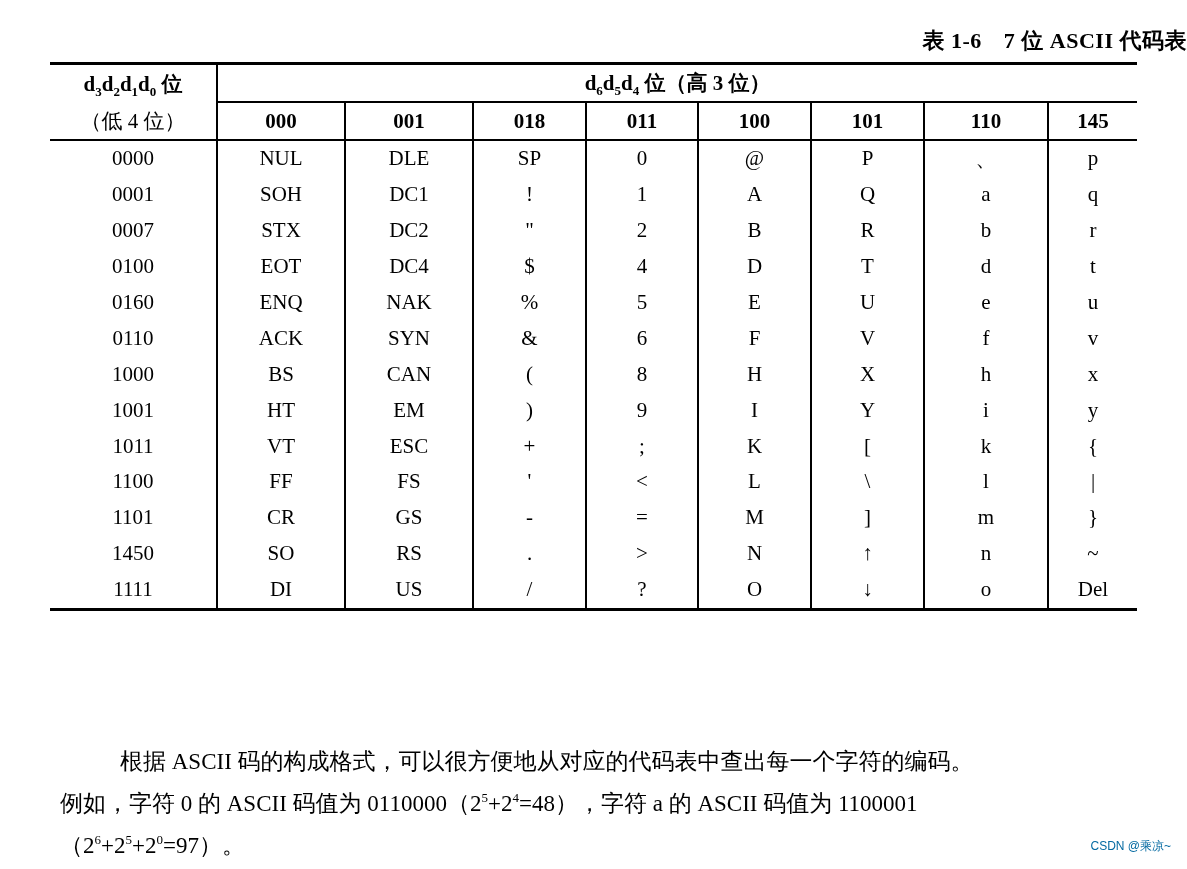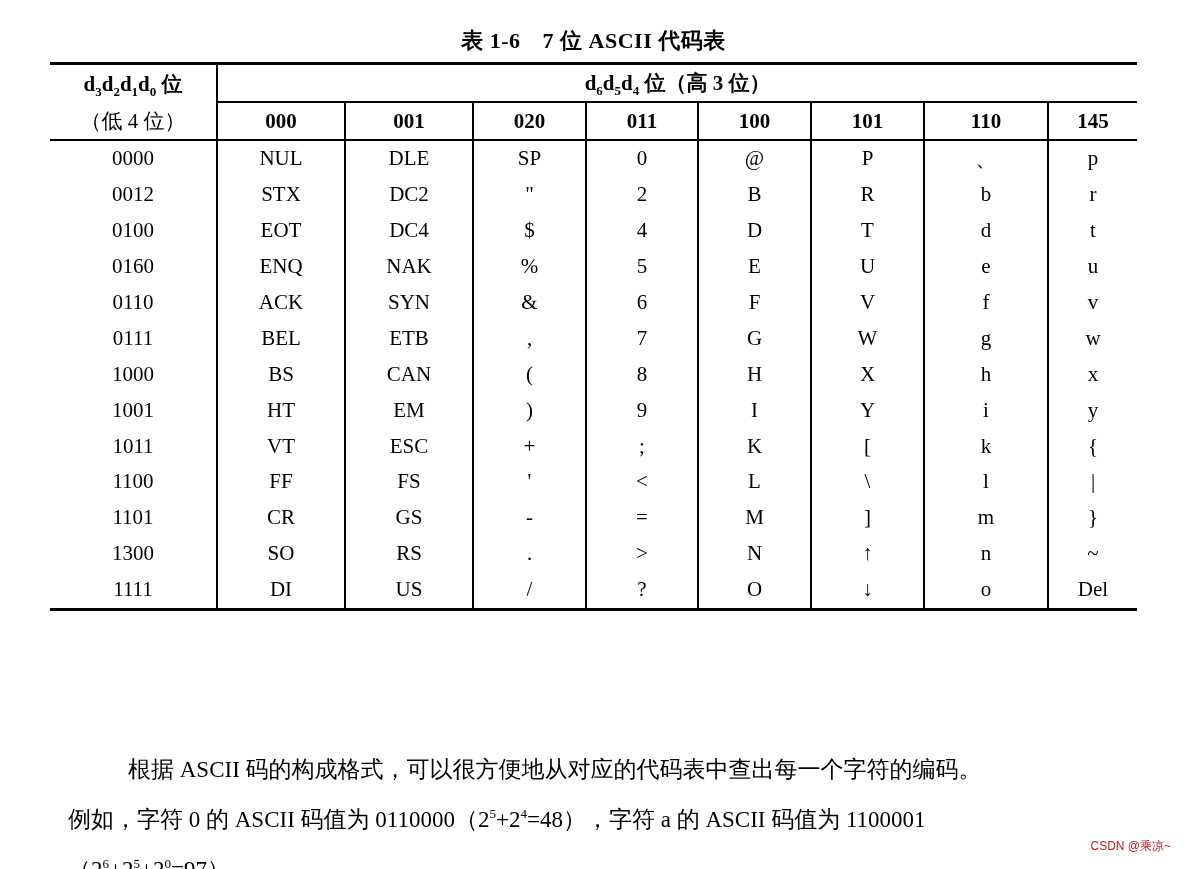--- a/index.html
+++ b/index.html
@@ -1,18 +1,18 @@
 <!DOCTYPE html>
 <html><head>
   <meta charset="utf-8">
   <style>
     html, body { margin: 0; padding: 0; background: #ffffff; }
     body { width: 1187px; height: 869px; position: relative; overflow: hidden;
            font-family: "Liberation Serif", "DejaVu Serif", serif; color: #000; }
-    .caption { position: absolute; top: 26px; left: 0; width: 1187px; text-align: center;
+    .caption { position: absolute; top: 26px; left: 0; width: 1187px; text-align: right;
                font-weight: bold; font-size: 22px; letter-spacing: 0.5px; }
     .caption .gap { display: inline-block; width: 22px; }
     table.ascii { position: absolute; top: 62px; left: 50px; width: 1087px;
                   border-collapse: collapse; table-layout: fixed; font-size: 21px; }
     table.ascii col.c0 { width: 167px; }
     table.ascii col.c1 { width: 128px; }
     table.ascii col.c2 { width: 128px; }
     table.ascii col.c3 { width: 113px; }
     table.ascii col.c4 { width: 112px; }
     table.ascii col.c5 { width: 113px; }
@@ -24,24 +24,24 @@
     .head1 th { height: 36px; font-weight: bold; font-family: Liberation Serif, serif; }
     .head2 th { height: 36px; font-weight: bold; }
     .head2 th.bit { border-top: 2px solid #000; border-bottom: 2px solid #000; }
     .head2 th.low { border-bottom: 2px solid #000; }
     .vl { border-left: 2px solid #000; }
     tbody td { height: 35.9px; }
     tbody tr:last-child td { border-bottom: 3px solid #000; text-align: center; }
     sub { font-size: 13px; vertical-align: -5px; line-height: 0; }
     sup { font-size: 13px; vertical-align: 9px; line-height: 0; }
     .para { position: absolute; left: 60px; width: 1070px; font-size: 23px; line-height: 42px; }
-    .para p { margin: 8px; }
+    .para p { margin: 0; }
     .para .indent { padding-left: 60px; }
     .watermark { position: absolute; right: 16px; bottom: 14px; font-family: "Liberation Sans", "DejaVu Sans", sans-serif;
-                 font-size: 12px; color: #b91c1c; }
+                 font-size: 12px; color: #0369a1; }
   </style>
 </head>
 <body>
 
 <div class="caption">
   <span>表 1-6</span><span class="gap"></span><span>7 位 ASCII 代码表</span>
 </div>
 
 <table class="ascii">
   <colgroup>
@@ -61,42 +61,53 @@
         <span>d</span><sub>3</sub><span>d</span><sub>2</sub><span>d</span><sub>1</sub><span>d</span><sub>0</sub><span> 位</span>
       </th>
       <th class="top-border vl" colspan="8">
         <span>d</span><sub>6</sub><span>d</span><sub>5</sub><span>d</span><sub>4</sub><span> 位（高 3 位）</span>
       </th>
     </tr>
     <tr class="head2">
       <th class="low" style="font-weight:normal;">（低 4 位）</th>
       <th class="bit vl">000</th>
       <th class="bit vl">001</th>
-      <th class="bit vl">020</th>
+      <th class="bit vl">018</th>
       <th class="bit vl">011</th>
       <th class="bit vl">100</th>
       <th class="bit vl">101</th>
       <th class="bit vl">110</th>
       <th class="bit vl">145</th>
     </tr>
   </thead>
   <tbody id="table-body">
       <tr>
         <td>0000</td>
         <td class="vl">NUL</td>
         <td class="vl">DLE</td>
         <td class="vl">SP</td>
         <td class="vl">0</td>
         <td class="vl">@</td>
         <td class="vl">P</td>
         <td class="vl">、</td>
         <td class="vl">p</td>
       </tr>
       <tr>
-        <td>0012</td>
+        <td>0001</td>
+        <td class="vl">SOH</td>
+        <td class="vl">DC1</td>
+        <td class="vl">!</td>
+        <td class="vl">1</td>
+        <td class="vl">A</td>
+        <td class="vl">Q</td>
+        <td class="vl">a</td>
+        <td class="vl">q</td>
+      </tr>
+      <tr>
+        <td>0007</td>
         <td class="vl">STX</td>
         <td class="vl">DC2</td>
         <td class="vl">"</td>
         <td class="vl">2</td>
         <td class="vl">B</td>
         <td class="vl">R</td>
         <td class="vl">b</td>
         <td class="vl">r</td>
       </tr>
       <tr>
@@ -126,31 +137,20 @@
         <td class="vl">ACK</td>
         <td class="vl">SYN</td>
         <td class="vl">&amp;</td>
         <td class="vl">6</td>
         <td class="vl">F</td>
         <td class="vl">V</td>
         <td class="vl">f</td>
         <td class="vl">v</td>
       </tr>
       <tr>
-        <td>0111</td>
-        <td class="vl">BEL</td>
-        <td class="vl">ETB</td>
-        <td class="vl">,</td>
-        <td class="vl">7</td>
-        <td class="vl">G</td>
-        <td class="vl">W</td>
-        <td class="vl">g</td>
-        <td class="vl">w</td>
-      </tr>
-      <tr>
         <td>1000</td>
         <td class="vl">BS</td>
         <td class="vl">CAN</td>
         <td class="vl">(</td>
         <td class="vl">8</td>
         <td class="vl">H</td>
         <td class="vl">X</td>
         <td class="vl">h</td>
         <td class="vl">x</td>
       </tr>
@@ -192,21 +192,21 @@
         <td class="vl">CR</td>
         <td class="vl">GS</td>
         <td class="vl">-</td>
         <td class="vl">=</td>
         <td class="vl">M</td>
         <td class="vl">]</td>
         <td class="vl">m</td>
         <td class="vl">}</td>
       </tr>
       <tr>
-        <td>1300</td>
+        <td>1450</td>
         <td class="vl">SO</td>
         <td class="vl">RS</td>
         <td class="vl">.</td>
         <td class="vl">&gt;</td>
         <td class="vl">N</td>
         <td class="vl">↑</td>
         <td class="vl">n</td>
         <td class="vl">~</td>
       </tr>
       <tr>

